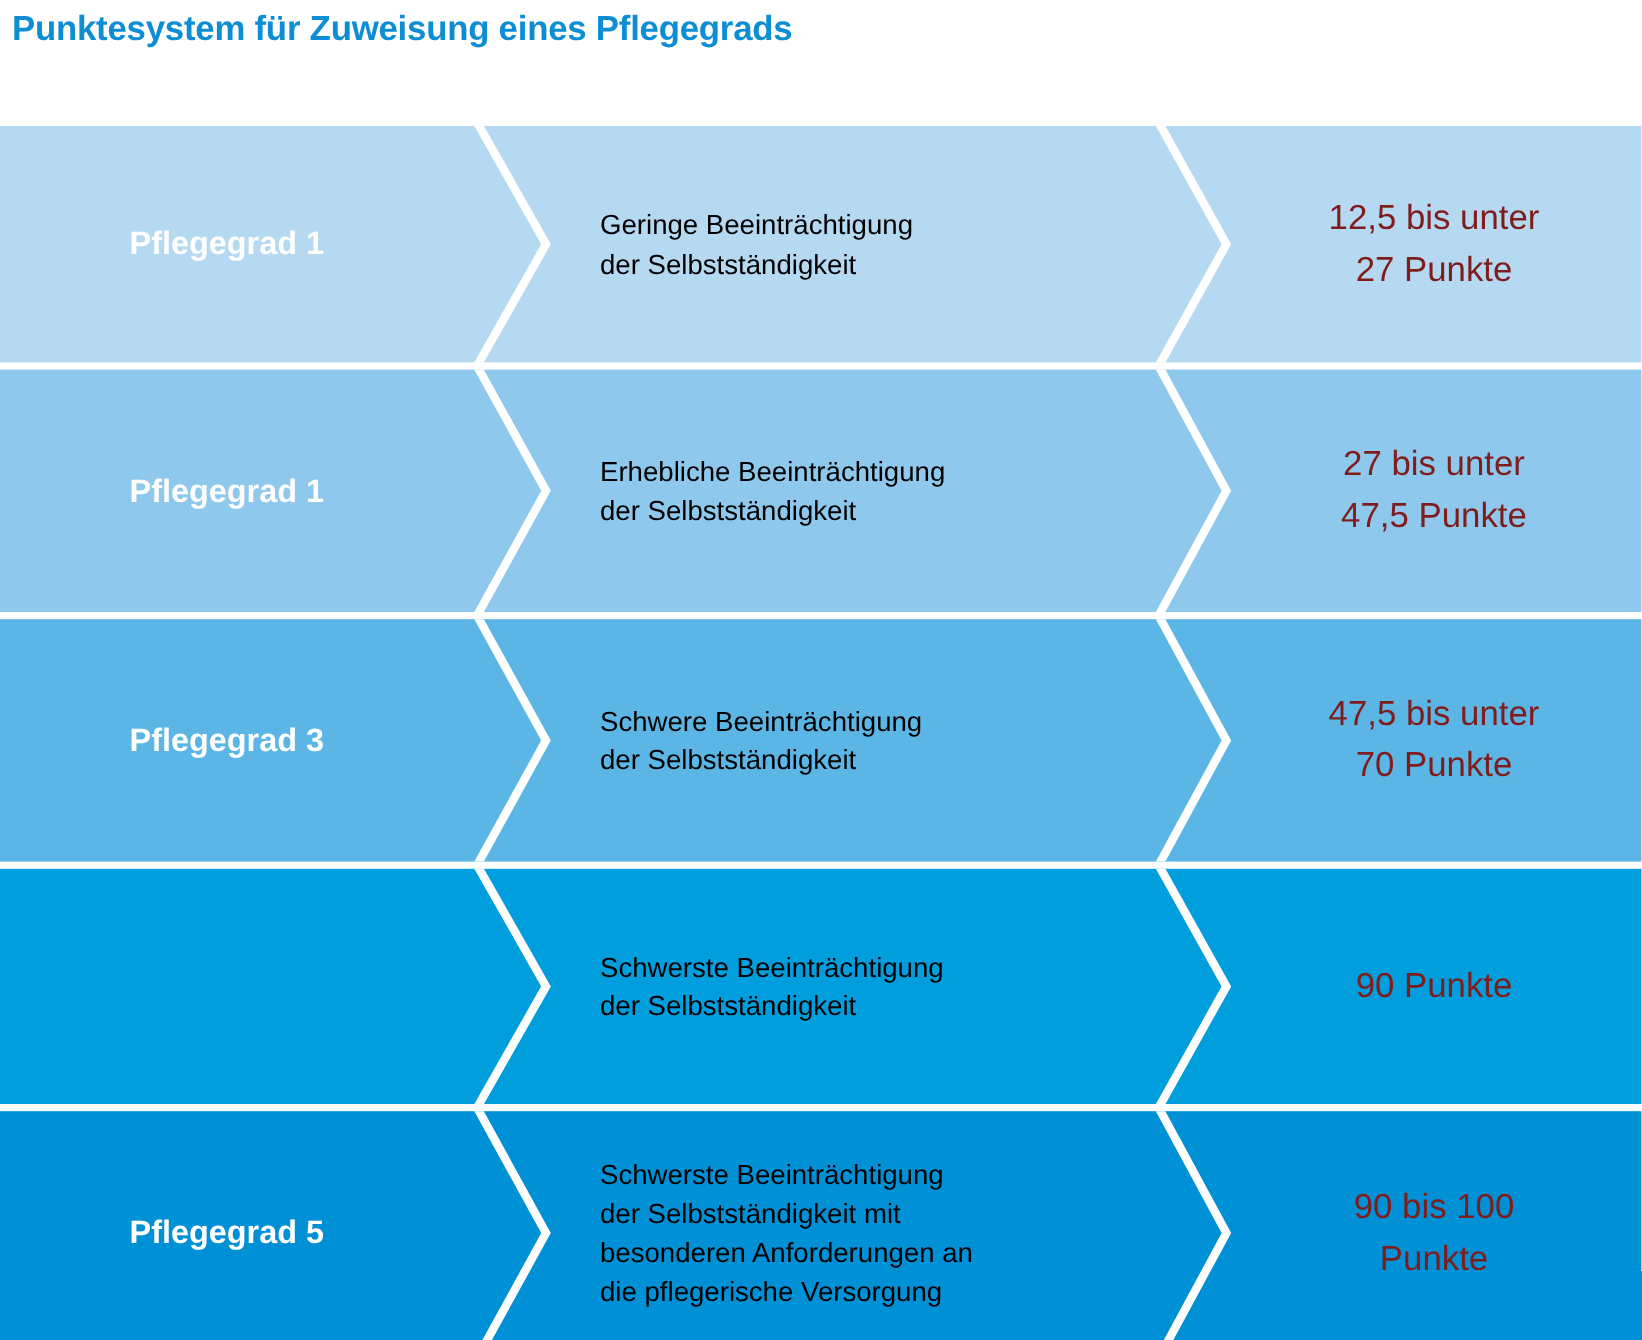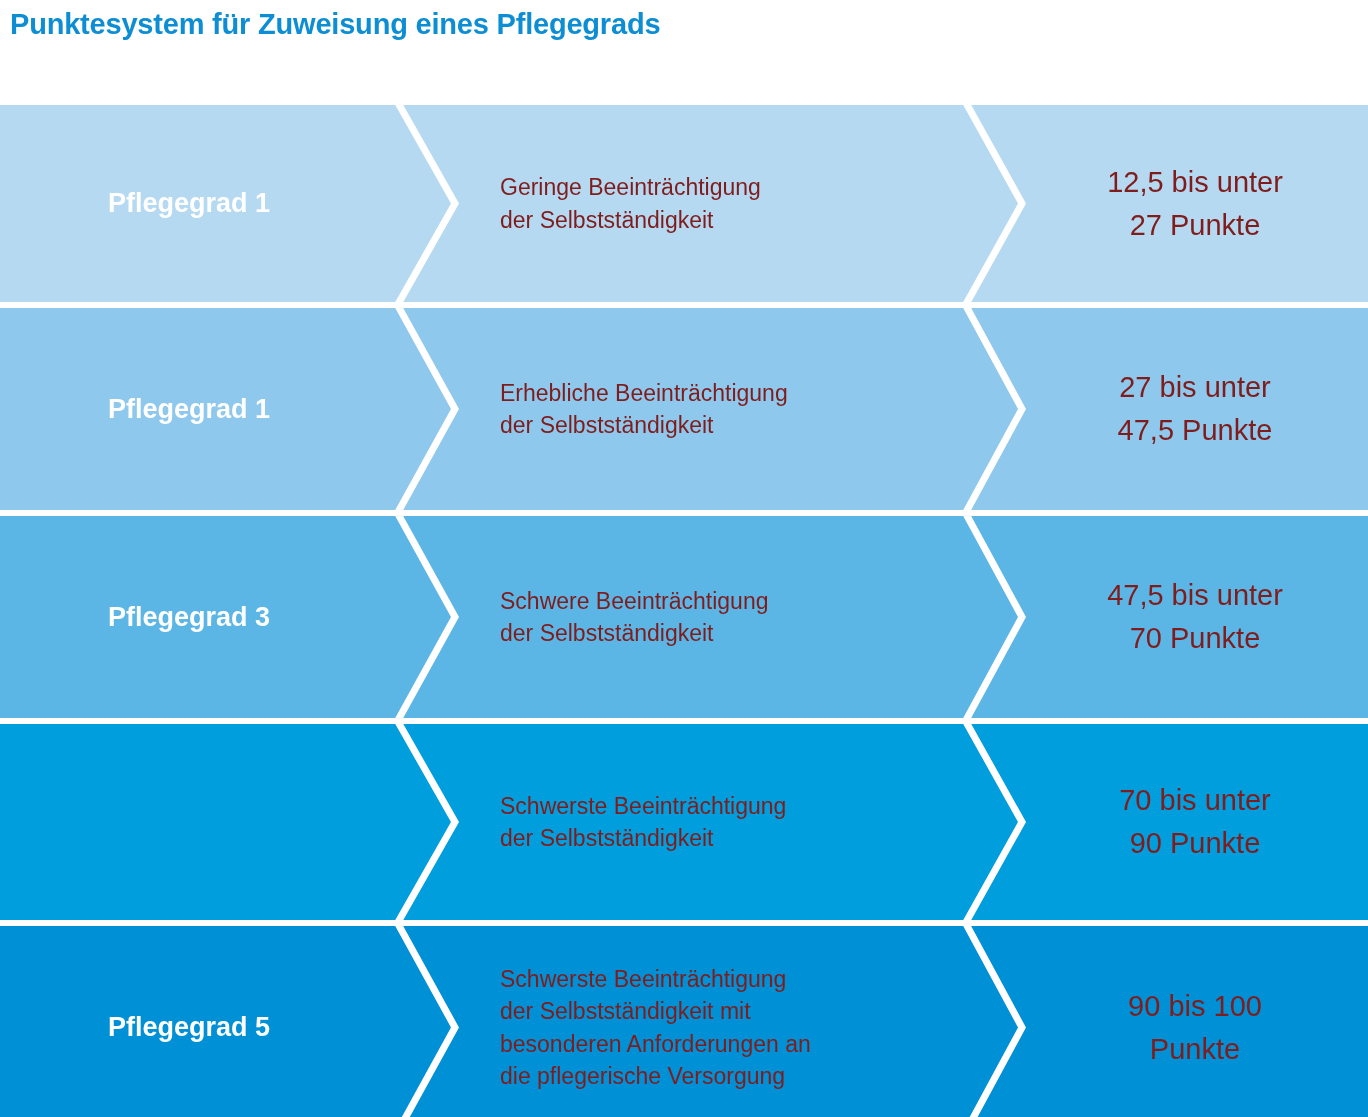--- a/index.html
+++ b/index.html
@@ -70,21 +70,21 @@
     position: absolute;
     left: 500px;
     top: 0;
     height: 100%;
     width: 450px;
     display: flex;
     flex-direction: column;
     justify-content: center;
     font-size: 23px;
     line-height: 1.40;
-    color: #7f1d1d;
+    color: #000000;
   }
   .col-desc span { display: block; }
   .col-points {
     position: absolute;
     left: 1035px;
     top: 0;
     height: 100%;
     width: 320px;
     display: flex;
     flex-direction: column;
@@ -157,21 +157,20 @@
         <div class="band-bg" style="background: rgb(0, 158, 221);"></div>
         <svg class="band-svg" viewBox="0 0 1368 196" preserveAspectRatio="none">
           <polyline points="397,-4 455,98 397,200" fill="none" stroke="#ffffff" stroke-width="7" stroke-linejoin="miter"></polyline>
           <polyline points="965,-4 1022,98 965,200" fill="none" stroke="#ffffff" stroke-width="7" stroke-linejoin="miter"></polyline>
         </svg>
         <div class="col-desc">
           <span>Schwerste Beeinträchtigung</span>
           <span>der Selbstständigkeit</span>
         </div>
         <div class="col-points">
-          <span>70 bis unter</span>
           <span>90 Punkte</span>
         </div>
       </div>
       <div class="band" style="height: 203px; margin-bottom: 0px;">
         <div class="band-bg" style="background: rgb(0, 144, 214);"></div>
         <svg class="band-svg" viewBox="0 0 1368 203" preserveAspectRatio="none">
           <polyline points="397,-4 455,101.5 397,207" fill="none" stroke="#ffffff" stroke-width="7" stroke-linejoin="miter"></polyline>
           <polyline points="965,-4 1022,101.5 965,207" fill="none" stroke="#ffffff" stroke-width="7" stroke-linejoin="miter"></polyline>
         </svg>
         <div class="col-grade">Pflegegrad 5</div>

